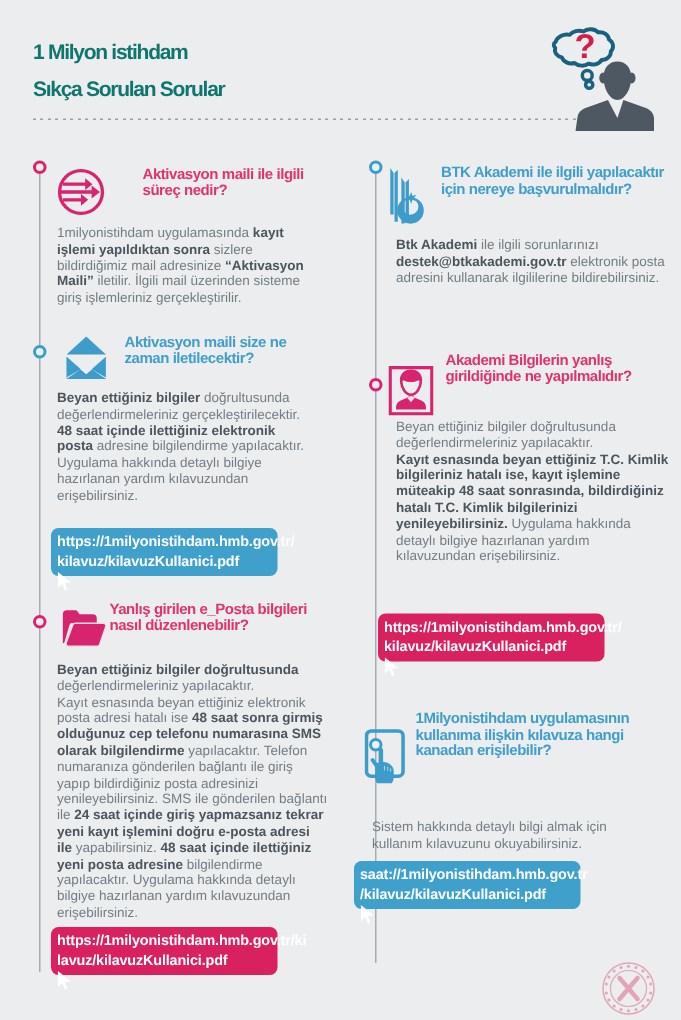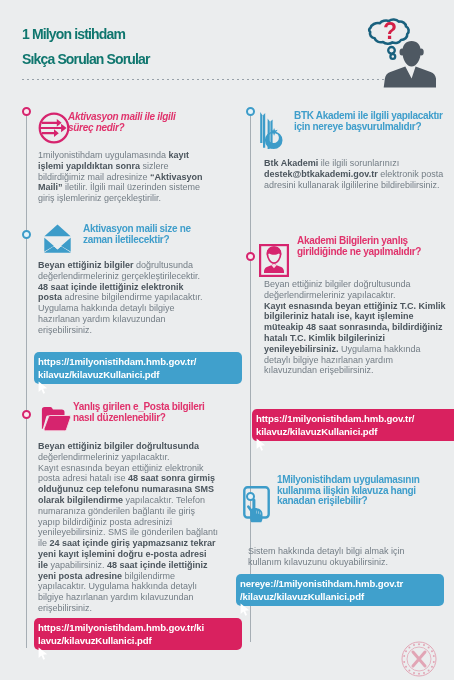--- a/index.html
+++ b/index.html
@@ -31,21 +31,21 @@
   
   .card{position:absolute;}
   .chead{position:relative;}
   .cicon{position:absolute;left:0;top:0;}
   .ctitle{font-weight:bold;font-size:10.0px;line-height:10.7px;color:#e0336c;
           letter-spacing:-0.3px;}
   .ctitle.blue{color:#3f9ecb;}
   .cbody{font-size:9.0px;line-height:10.8px;color:#737d85;letter-spacing:0px;}
   .cbody b{color:#4b555d;font-weight:bold;}
 
-  .link{border-radius:5px;color:#fff;font-weight:bold;display:block;width:208px;
+  .link{border-radius:5px;color:#fff;font-weight:bold;display:block;width:151px;
         box-sizing:border-box;margin-top:10px;margin-left:-5px;
         font-size:9.6px;line-height:13.3px;padding:2.5px 7px 2.5px 4px;position:relative;
         letter-spacing:-0.1px;}
   .link .lline{display:block;white-space:nowrap;}
   .link.pink{background:#d9215f;}
   .link.blue{background:#40a0cc;}
   .cursor{position:absolute;}
 
   .seal{position:absolute;left:401px;top:641px;}
 </style>
@@ -93,21 +93,21 @@
 
   <div id="cards">
       <div class="card" style="left: 38px; top: 106px; width: 172px;">
         <div class="chead">
           <span class="cicon" style="left: 0px; top: 0px;"><svg width="32" height="32" viewBox="0 0 32 32">
      <circle cx="16" cy="16" r="14.3" fill="none" stroke="#d6246e" stroke-width="2.2"></circle>
      <path d="M4.0 9.7 H18.8 V6.9 L23.6 10.8 L18.8 14.7 V11.9 H4.0 Z" fill="#d6246e"></path>
      <path d="M1.9 14.9 H23.1 V11.7 L28.6 16.0 L23.1 20.3 V17.1 H1.9 Z" fill="#d6246e"></path>
      <path d="M4.0 20.1 H16.0 V17.3 L20.8 21.2 L16.0 25.1 V22.3 H4.0 Z" fill="#d6246e"></path>
    </svg></span>
-          <div class="ctitle" style="margin-left: 30px; width: 120px; margin-top: 6px; font-style: italic;">Aktivasyon maili ile ilgili süreç nedir?</div>
+          <div class="ctitle" style="margin-left: 57px; width: 120px; margin-top: 6px;">Aktivasyon maili ile ilgili süreç nedir?</div>
         </div>
         <div class="cbody" style="position: absolute; left: 0px; top: 44px; width: 172px;">1milyonistihdam uygulamasında <b>kayıt işlemi yapıldıktan sonra</b> sizlere bildirdiğimiz mail adresinize <b>“Aktivasyon Maili”</b> iletilir. İlgili mail üzerinden sisteme giriş işlemleriniz gerçekleştirilir.</div>
       </div>
       <div class="card" style="left: 38px; top: 219px; width: 172px;">
         <div class="chead">
           <span class="cicon" style="left: 6px; top: 0px;"><svg width="27" height="29" viewBox="0 0 27 29">
      <path d="M13.5 0.4 L26.6 12.3 H0.4 Z" fill="#3d9cc9"></path>
      <path d="M0.4 13.8 V28.6 H26.6 V13.8 L13.5 25.5 Z" fill="#3d9cc9"></path>
      <path d="M0.4 13.8 L10.7 22.8 L0.4 28.6 Z" fill="#ebedee"></path>
      <path d="M26.6 13.8 L16.3 22.8 L26.6 28.6 Z" fill="#ebedee"></path>
@@ -210,21 +210,21 @@
      <g fill="none" stroke="#e6eef2" stroke-width="0.55" opacity="0.9">
        <path d="M13.3 24.6 v3.0"></path>
                 <path d="M15.5 25.2 v2.6"></path>
                 <path d="M17.4 26.3 v2.2"></path>
      </g>
    </svg></span>
           <div class="ctitle blue" style="margin-left: 29px; width: 152px; margin-top: 4px;">1Milyonistihdam uygulamasının kullanıma ilişkin kılavuza hangi kanadan erişilebilir?</div>
         </div>
         <div class="cbody" style="position: absolute; left: 0px; top: 75px; width: 184px;">Sistem hakkında detaylı bilgi almak için kullanım kılavuzunu okuyabilirsiniz.</div>
         <div class="link blue" style="position: absolute; left: -12px; top: 103px; margin-top: 0px; margin-left: 0px;">
-          <span class="lline">nereye://1milyonistihdam.hmb.gov.tr</span>
+          <span class="lline">saat://1milyonistihdam.hmb.gov.tr</span>
           <span class="lline">/kilavuz/kilavuzKullanici.pdf</span>
           <span class="cursor"><svg width="10" height="13" viewBox="0 0 10 13">
               <path d="M0.6 0.4 L9.2 7.2 L5.2 7.8 L7.0 12.0 L5.3 12.7 L3.5 8.5 L0.6 11.0 Z" fill="#fff"></path>
             </svg></span>
         </div>
       </div>
     </div>
 
   <svg class="seal" width="36" height="36" viewBox="0 0 36 36" opacity="0.5">
     <circle cx="18" cy="18" r="17" fill="none" stroke="#d9607e" stroke-width="1"></circle>

